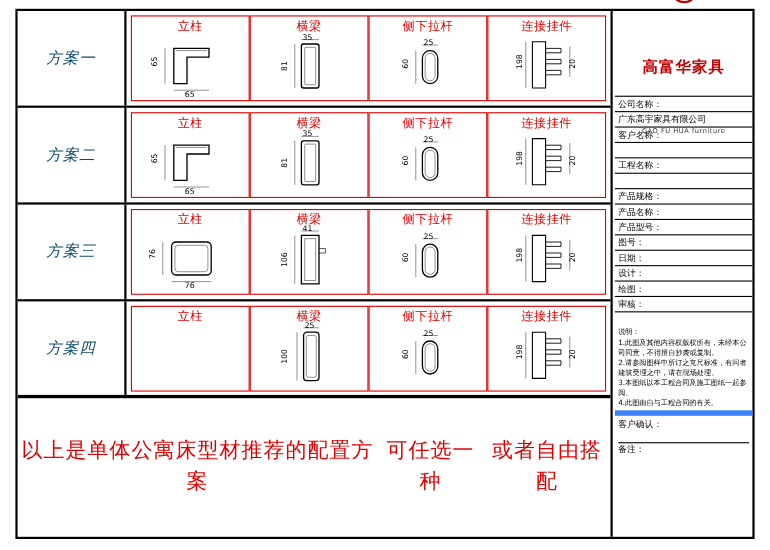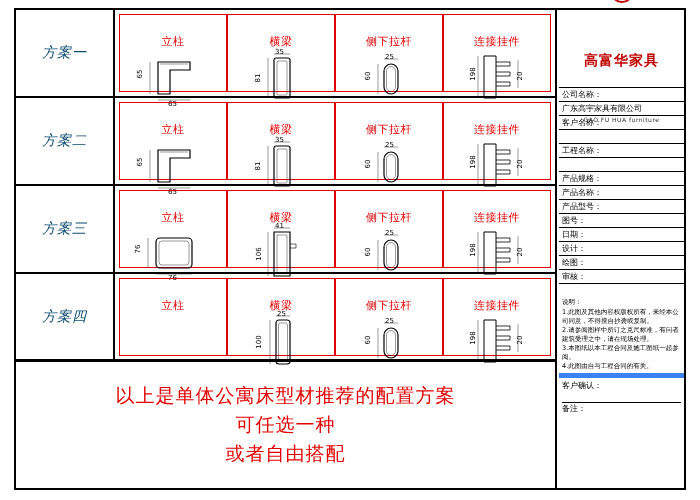--- a/index.html
+++ b/index.html
@@ -61,21 +61,21 @@
     box-sizing:border-box;
     position:relative;
     display:flex;
     flex-direction:column;
     align-items:center;
   }
   .cell .title{
     color:#e00000;
     font-size:11px;
     line-height:13px;
-    margin-top:20px;
+    margin-top:2px;
     letter-spacing:0.5px;
   }
   .cell .art{
     position:relative;
     flex:1;
     width:100%;
   }
   .cell svg{position:absolute;left:0;top:0;}
   
   .dim{
@@ -85,21 +85,21 @@
     font-family:"DejaVu Sans","Liberation Sans",sans-serif;
   }
   .vert{
     transform:rotate(-90deg);
     transform-origin:center center;
   }
   
   .note{
     height:calc(100% - 354px);
     display:flex;
-    flex-direction:column;
+    flex-direction:row;
     align-items:center;
     justify-content:center;
     color:#e00000;
     font-size:19px;
     line-height:29px;
     letter-spacing:1px;
     text-align:center;
   }
   
   .right{

